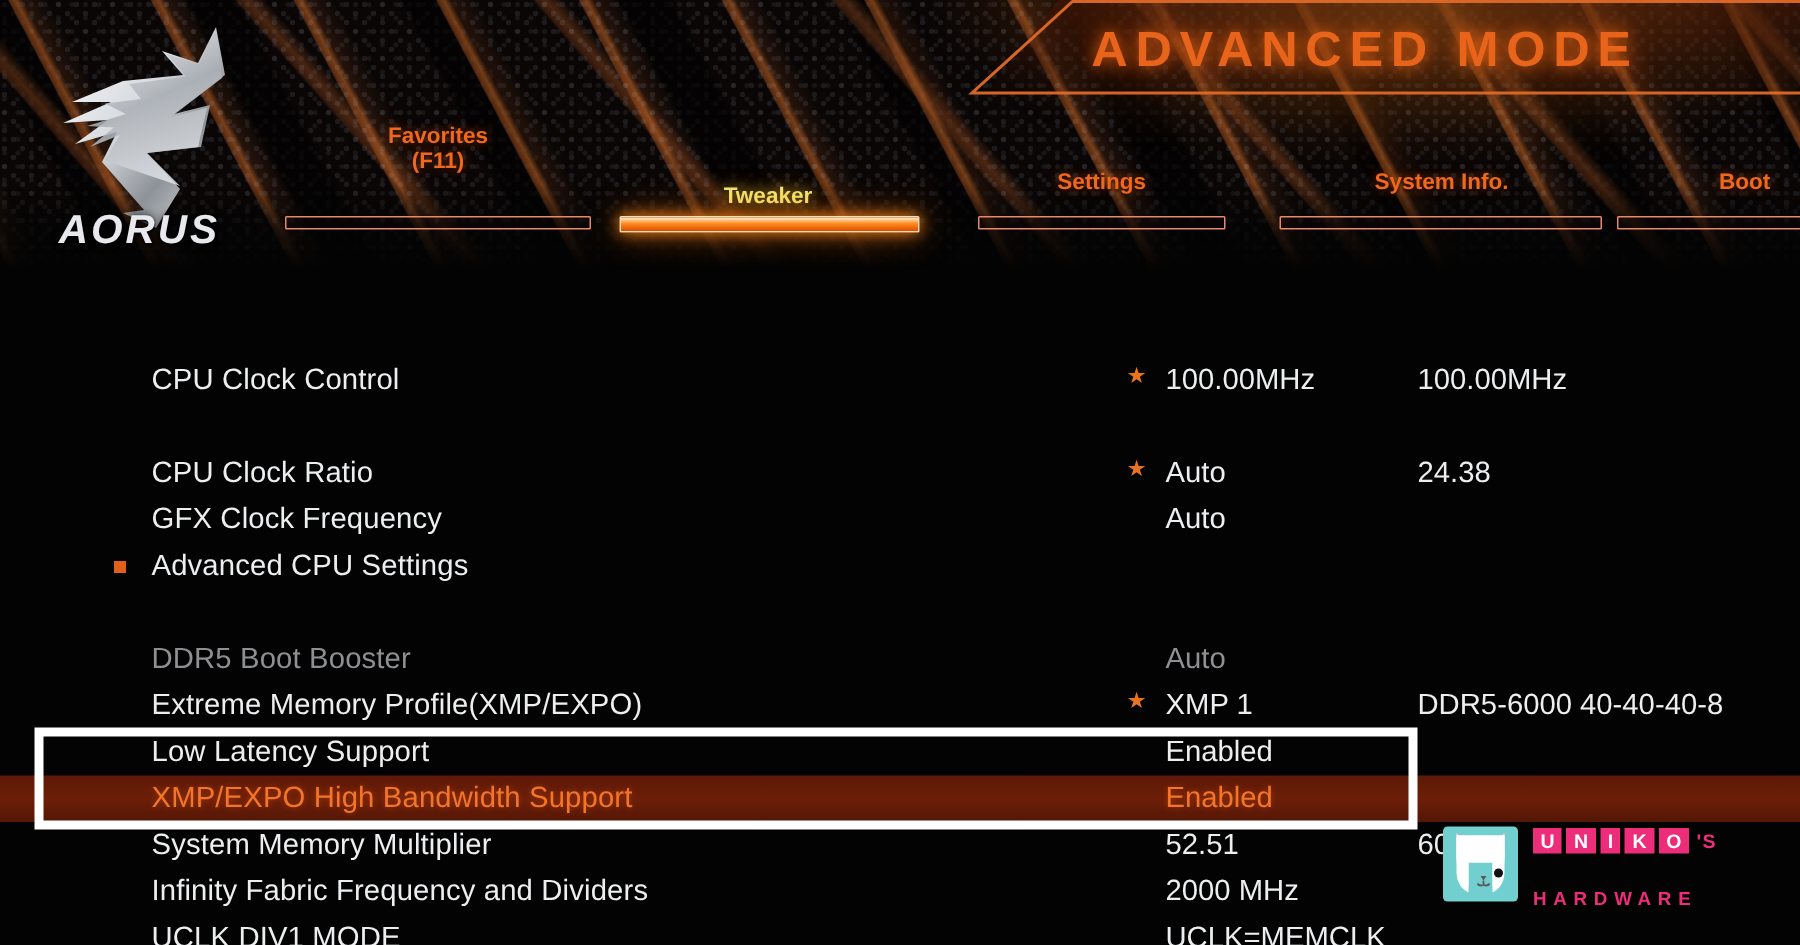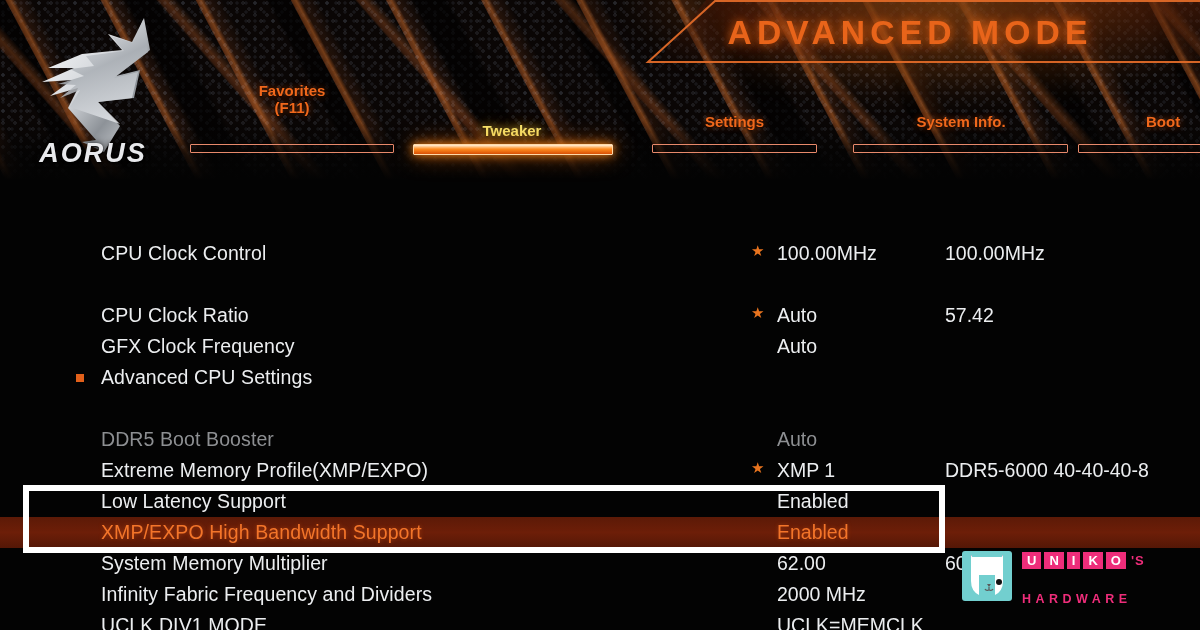--- a/index.html
+++ b/index.html
@@ -266,21 +266,21 @@
     <div class="name">CPU Clock Control</div>
     <div class="val">100.00MHz</div>
     <div class="val2">100.00MHz</div>
   </div>
 
 
   <div class="row" style="top:120px;">
     <div class="star">★</div>
     <div class="name">CPU Clock Ratio</div>
     <div class="val">Auto</div>
-    <div class="val2">57.42</div>
+    <div class="val2">24.38</div>
   </div>
 
   <div class="row" style="top:151px;">
     <div class="star"></div>
     <div class="name">GFX Clock Frequency</div>
     <div class="val">Auto</div>
     <div class="val2"></div>
   </div>
 
   <div class="row" style="top:182px;">
@@ -314,21 +314,21 @@
   <div class="row selected" style="top:337px;">
     <div class="star"></div>
     <div class="name">XMP/EXPO High Bandwidth Support</div>
     <div class="val">Enabled</div>
     <div class="val2"></div>
   </div>
 
   <div class="row" style="top:368px;">
     <div class="star"></div>
     <div class="name">System Memory Multiplier</div>
-    <div class="val">62.00</div>
+    <div class="val">52.51</div>
     <div class="val2">60</div>
   </div>
 
   <div class="row" style="top:399px;">
     <div class="star"></div>
     <div class="name">Infinity Fabric Frequency and Dividers</div>
     <div class="val">2000 MHz</div>
     <div class="val2"></div>
   </div>
 

